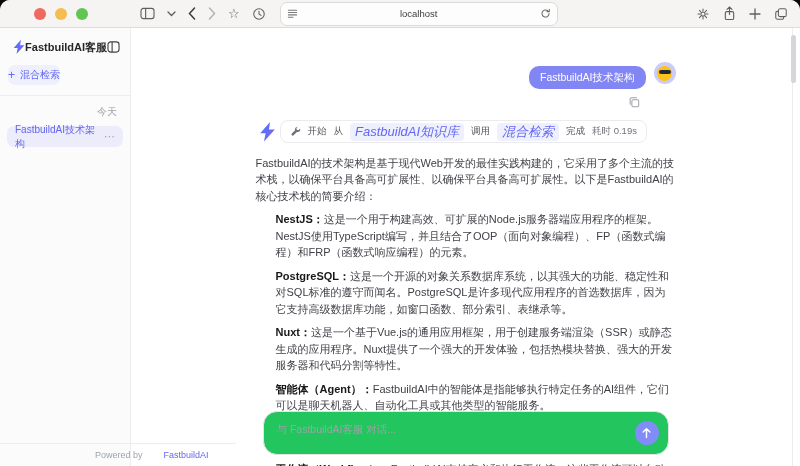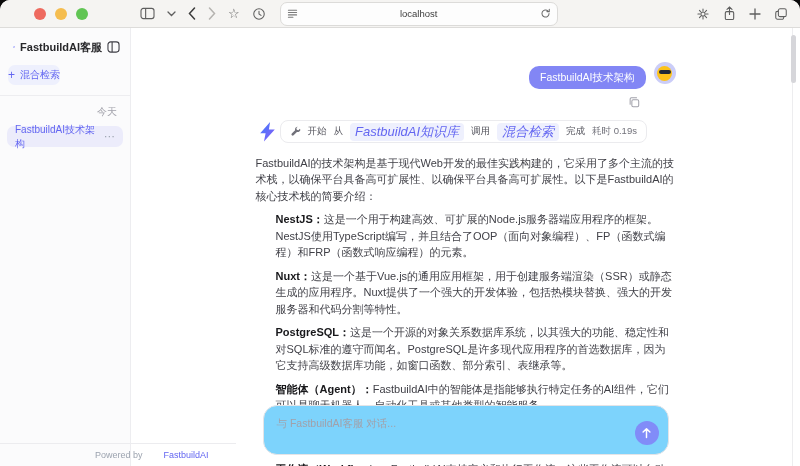--- a/index.html
+++ b/index.html
@@ -21,21 +21,21 @@
                border:1px solid #dcdbd9; border-radius:7px; display:flex; align-items:center;
                padding:0 6px; }
   .url-text { flex:1; text-align:center; font-size:9.5px; color:#3c3c3c; }
   .chrome-right { margin-left:auto; display:flex; align-items:center; gap:13px; }
 
   
   .app { height:438px; display:flex; position:relative; background:#fff; }
 
   
   .sidebar { width:131px; background:#fbfbfc; border-right:1px solid #ededf0; position:relative; flex-shrink:0; }
-  .sb-header { display:flex; align-items:center; gap:5px; padding:11px 10px 9px 13px; }
+  .sb-header { display:flex; align-items:center; padding:11px 10px 9px 13px; }
   .sb-title { font-size:11px; font-weight:bold; color:#27272a; white-space:nowrap; }
   .sb-collapse { margin-left:auto; color:#3f3f46; display:flex; cursor:pointer; }
   .new-chat { margin:1px 8px 0 8px; height:20px; border-radius:7px; background:var(--accent-soft,#eef0fd);
               color:var(--accent,#6366f1); font-size:10px; display:flex; align-items:center;
               justify-content:center; gap:5px; border:none; cursor:pointer;
               font-family:inherit; }
   .new-chat .plus { font-size:12px; line-height:1; }
   .sb-divider { border-top:1px solid #ededf0; margin-top:10px; }
   .sb-section { font-size:10px; color:#a1a1aa; padding:9px 13px 6px 13px;text-align:right; }
   .conv-item { margin:1px 7px; height:21px; border-radius:7px; background:#ececfb;
@@ -72,21 +72,21 @@
   .tag { background:var(--accent-soft,#eef0fd); color:var(--accent,#6366f1); border-radius:4px;
          padding:2.5px 5px; line-height:1; font-size:13px;font-style:italic; }
   .elapsed { color:#71717a; }
 
   .prose { margin-top:11px; font-size:11px; line-height:16.5px; color:#3f3f46; }
   .prose .intro { margin-bottom:7px; }
   .prose .item { margin:0 0 7px 20px; }
   .prose b { color:#18181b; }
 
   .input-box { position:absolute; left:50%; transform:translateX(-50%); bottom:11px;
-               width:406px; height:50px; background:#7dd3fc; border:1px solid #e4e4e7;
+               width:406px; height:44px; background:#22c55e; border:1px solid #e4e4e7;
                border-radius:14px; z-index:5; }
   .input-box textarea { width:100%; height:100%; border:none; outline:none; resize:none;
                background:transparent; font-family:inherit; font-size:10.5px; color:#3f3f46;
                padding:11px 40px 8px 13px; border-radius:14px; }
   .input-box textarea::placeholder { color:#a1a1aa; }
   .send-btn { position:absolute; right:9px; bottom:9px; width:24px; height:24px; border-radius:50%;
               background:var(--send,#818cf8); border:none; display:flex; align-items:center;
               justify-content:center; cursor:pointer; }
 
   .scroll-track { position:absolute; right:7px; top:0; bottom:0; width:1px; background:#ededef; }
@@ -250,22 +250,22 @@
             <span>调用</span>
             <span class="tag">混合检索</span>
             <span>完成</span>
             <span class="elapsed">耗时 0.19s</span>
           </div>
         </div>
 
         <div class="prose">
           <p class="intro">FastbuildAI的技术架构是基于现代Web开发的最佳实践构建的，它采用了多个主流的技术栈，以确保平台具备高可扩展性、以确保平台具备高可扩展性。以下是FastbuildAI的核心技术栈的简要介绍：</p>
           <p class="item"><b>NestJS：</b><span>这是一个用于构建高效、可扩展的Node.js服务器端应用程序的框架。NestJS使用TypeScript编写，并且结合了OOP（面向对象编程）、FP（函数式编程）和FRP（函数式响应编程）的元素。</span></p>
+          <p class="item"><b>PostgreSQL：</b><span>这是一个开源的对象关系数据库系统，以其强大的功能、稳定性和对SQL标准的遵守而闻名。PostgreSQL是许多现代应用程序的首选数据库，因为它支持高级数据库功能，如窗口函数、部分索引、表继承等。</span></p>
           <p class="item"><b>Nuxt：</b><span>这是一个基于Vue.js的通用应用框架，用于创建服务端渲染（SSR）或静态生成的应用程序。Nuxt提供了一个强大的开发体验，包括热模块替换、强大的开发服务器和代码分割等特性。</span></p>
-          <p class="item"><b>PostgreSQL：</b><span>这是一个开源的对象关系数据库系统，以其强大的功能、稳定性和对SQL标准的遵守而闻名。PostgreSQL是许多现代应用程序的首选数据库，因为它支持高级数据库功能，如窗口函数、部分索引、表继承等。</span></p>
           <p class="item"><b>智能体（Agent）：</b><span>FastbuildAI中的智能体是指能够执行特定任务的AI组件，它们可以是聊天机器人、自动化工具或其他类型的智能服务。</span></p>
           <p class="item"><b>知识库（Knowledge Base）：</b><span>知识库是FastbuildAI中用于存储和管理知识的地方，它允许开发者和AI系统访问和利用这些知识来提高应用的智能性和效率。</span></p>
           <p class="item"><b>工作流（Workflow）：</b><span>FastbuildAI支持定义和执行工作流，这些工作流可以自动化复杂的业务逻辑和任务序列。</span></p>
         </div>
       </div>
 
       <div class="input-box">
         <textarea placeholder="与 FastbuildAI客服 对话..." style=""></textarea>
         <button class="send-btn">
           <svg width="11" height="12" viewBox="0 0 12 13" fill="none" stroke="#fff" stroke-width="1.6" stroke-linecap="round" stroke-linejoin="round">

